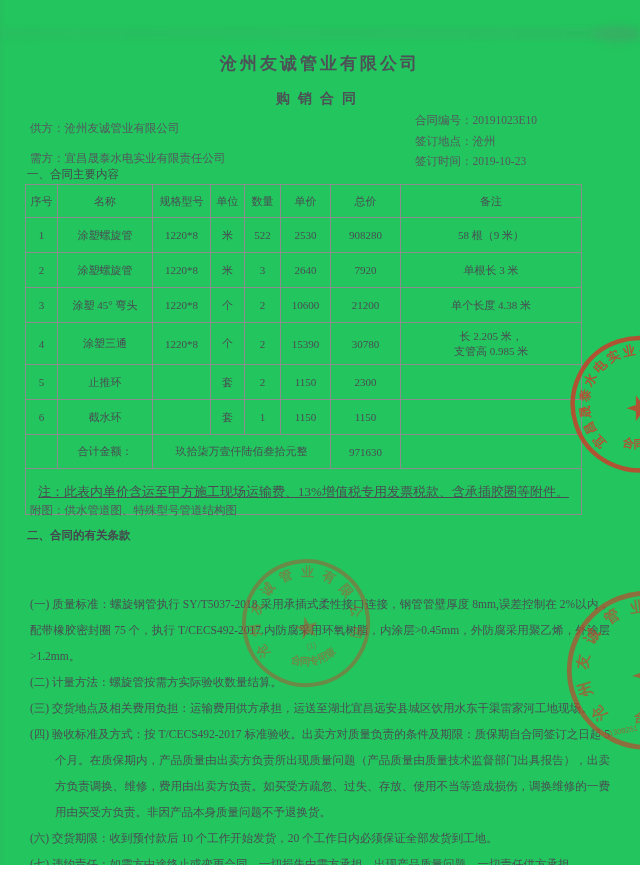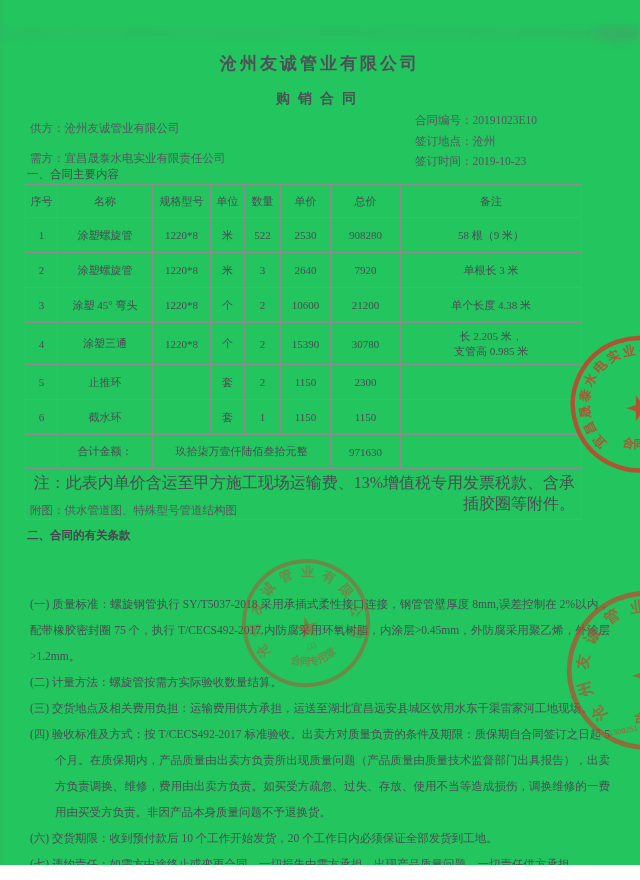--- a/index.html
+++ b/index.html
@@ -28,21 +28,21 @@
   .h1{position:absolute;left:27px;top:167px;font-size:11.5px;font-weight:normal;color:#45484e;}
   table.items{position:absolute;left:25px;top:184px;border-collapse:collapse;table-layout:fixed;width:556px;
     font-size:11px;color:#4a4d53;}
   table.items td,table.items th{border:1px solid #8d8d8d;text-align:center;vertical-align:middle;
     padding:1px 2px;font-weight:normal;overflow:hidden;}
   table.items th{font-size:11px;height:30px;}
   tr.r{height:35px;}
   tr.r4{height:42px;}
   tr.total-row{height:34px;}
   tr.note-row{height:46px;}
-  tr.note-row td{text-align:right;padding:4px 6px;vertical-align:middle;font-size:16px;}
+  tr.note-row td{text-align:center;padding:4px 6px;vertical-align:middle;font-size:13px;text-decoration:underline;}
   .remark2{display:block;}
   .attach{position:absolute;left:30px;top:503px;font-size:11.5px;color:#55585e;}
   .h2{position:absolute;left:27px;top:528px;font-size:11.5px;font-weight:bold;color:#45484e;}
   .clauses{position:absolute;left:30px;top:545px;width:580px;font-size:11.5px;
     line-height:26px;color:#4a4d53;text-align:justify;margin-top:46px;}
   .clauses p{margin:0;}
   .clauses p.hang{padding-left:25px;text-indent:-25px;}
   
   .seal{position:absolute;pointer-events:none;}
   .seal svg{overflow:visible;}

